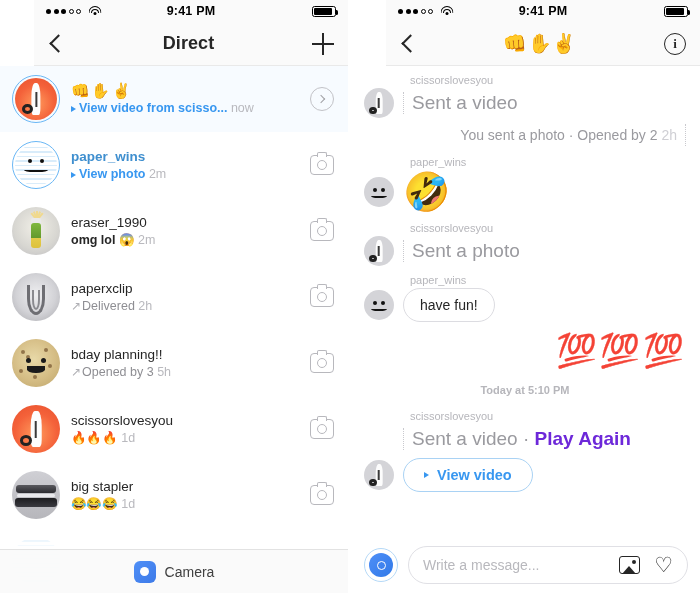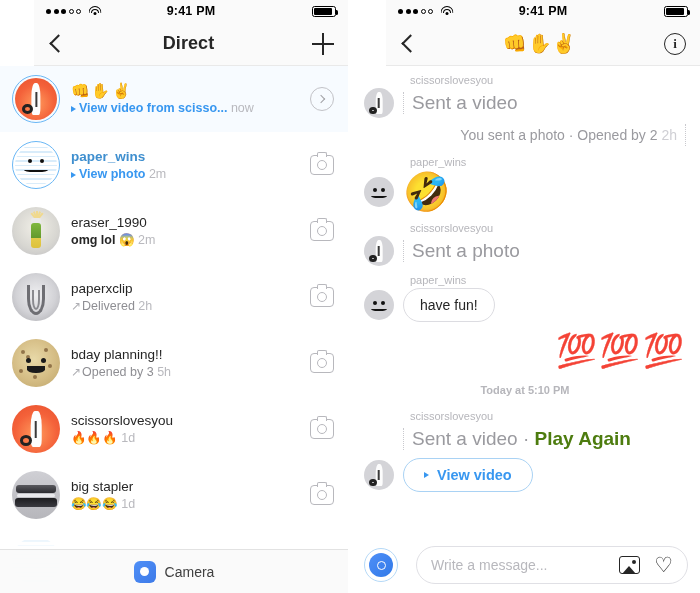--- a/index.html
+++ b/index.html
@@ -145,38 +145,38 @@
   
   .convo { position:absolute; top:66px; left:0; right:0; bottom:56px; background:#fff; padding: 6px 14px 0 12px; }
   .msg-block { margin-bottom:6px; }
   .sender { font-size:11px; color:#b6b6bb; margin-left:46px; line-height:16px; }
   .msg-line { display:flex; align-items:center; }
   .m-av { width:30px; height:30px; flex:0 0 30px; border-radius:50%; overflow:hidden; position:relative;
           margin-right:9px; background:#d4d4d8; }
   .m-av.spacer { background:transparent; }
   .dotline { width:0; border-left:1.6px dotted #c9c9ce; height:22px; margin-right:8px; flex:0 0 auto; }
   .m-text { font-size:19px; color:#9a9a9f; line-height:18px; }
-  .m-text b { color:#4d7c0f; font-weight:bold; }
+  .m-text b { color:#6d28d9; font-weight:bold; }
   .m-time { color:#cfcfd4; }
   .right-line { display:flex; align-items:center; justify-content:flex-end; margin:6px 0 8px; }
   .right-line .m-text { text-align:right; font-size:14px; color:#9a9a9f; }
   .right-line .dotline { margin:0 0 0 8px; }
   .bubble { border:1.2px solid #dcdce1; border-radius:19px; padding:8px 16px;
             font-size:14px; color:#262626; background:#fff; }
   .big-emoji { font-size:38px; line-height:44px; }
   .hundreds { text-align:right; font-size:33px; line-height:46px; letter-spacing:2px; margin:4px 0 6px; }
   .daystamp { text-align:center; font-size:11px; color:#b6b6bb; margin:10px 0 12px;font-weight:bold; }
   .viewvideo { display:inline-flex; align-items:center; gap:5px;
     border:1.3px solid #a9d2f4; border-radius:20px; padding:8px 20px;
     color:#3897f0; font-size:14.5px; font-weight:bold; background:#fff; }
   .viewvideo .tri { border-left-color:#3897f0; }
 
   
   .composer { position:absolute; left:0; right:0; bottom:0; height:56px;
-    background:#fff; display:flex; align-items:center; padding: 0 12px; gap:18px; }
+    background:#fff; display:flex; align-items:center; padding: 0 12px; gap:10px; }
   .comp-cam { width:34px; height:34px; flex:0 0 34px; border-radius:50%; border:1.4px solid #b5d9f7;
     display:flex; align-items:center; justify-content:center; }
   .comp-cam .inner { width:24px; height:24px; border-radius:50%;
     background: linear-gradient(135deg,#4f8ff7 0%, #3179e8 100%);
     display:flex; align-items:center; justify-content:center; }
   .comp-cam .inner i { width:9px; height:9px; border-radius:50%; border:1.6px solid #fff; }
   .comp-field { flex:1; height:38px; border:1.2px solid #e0e0e5; border-radius:19px;
     display:flex; align-items:center; padding: 0 14px; gap:14px; }
   .comp-field .ph { flex:1; font-size:14px; color:#b8b8bd; }
   .photo-ic { width:21px; height:18px; border:1.7px solid #262626; border-radius:3px; position:relative; overflow:hidden; }

